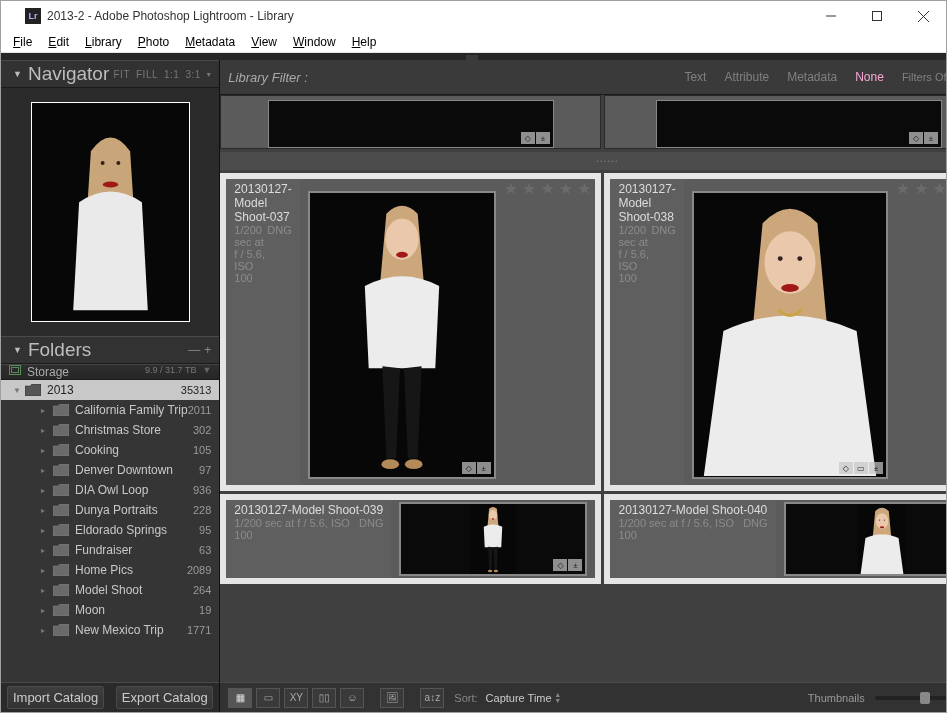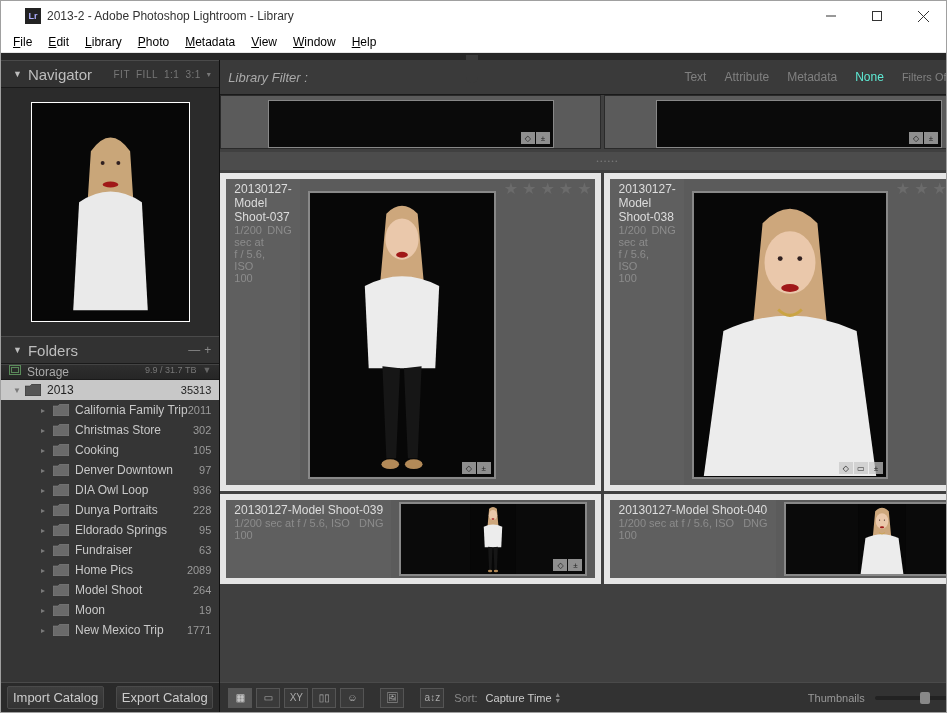--- a/index.html
+++ b/index.html
@@ -14,21 +14,21 @@
 .menubar { height: 22px; background: #fff; display: flex; align-items: center; padding-left: 4px; border-bottom: 1px solid #e5e5e5; }
 .menuitem { padding: 2px 8px; color: #000; }
 .menuitem u { text-decoration: underline; }
 .app-body { flex: 1; background: #262626; display: flex; flex-direction: column; position: relative; }
 .divider-top { height: 7px; background: #262626; }
 .hand { width: 12px; height: 28px; position: absolute; top: 2px; right: 468px; background: #3a3a3a; border-radius: 0 0 6px 6px;}
 .main-cols { flex: 1; display: flex; overflow: hidden; }
 .left-panel { width: 278px; background: #353535; border-right: 1px solid #101010; display: flex; flex-direction: column; }
 .panel-header { height: 28px; background: #323232; border-top: 1px solid #4a4a4a; border-bottom: 1px solid #1a1a1a; display: flex; align-items: center; padding: 0 8px 0 12px; color: #bdbdbd; }
 .panel-header .tri { margin-right: 6px; font-size: 9px; color: #bdbdbd; }
-.panel-header .lbl { flex: 1; font-size: 15px; }
+.panel-header .lbl { flex: 1; font-size: 19px; }
 .nav-opts { color: #777; font-size: 10px; display: flex; gap: 6px; align-items: center; }
 .nav-opts span { letter-spacing: 0.5px; }
 .nav-preview { flex: 0 0 248px; background: #2b2b2b; display: flex; align-items: center; justify-content: center; }
 .nav-thumb { width: 159px; height: 220px; background: #0a0a0a; border: 1px solid #fff; display: flex; align-items: center; justify-content: center; overflow: hidden; }
 .nav-thumb svg { width: 100%; height: 100%; }
 .folders-hdr-icons { display: flex; gap: 4px; color: #888; }
 .storage-bar { height: 16px; background: linear-gradient(#2e2e2e,#262626); display: flex; align-items: flex-start; padding: 0 8px 0 8px; color: #aaa; border-top:1px solid #444; border-bottom:1px solid #1a1a1a;}
 .storage-bar .drive-ico { width: 12px; height: 10px; border: 1px solid #5a8a5a; margin-right: 6px; position:relative;}
 .storage-bar .drive-ico:after{content:"";position:absolute;inset:1px;border:1px solid #5a8a5a;}
 .storage-bar .srvlbl{flex:1;}
@@ -46,21 +46,21 @@
 .frow.child{padding-left:40px;}
 .import-row{height:30px;background:#2a2a2a;border-top:1px solid #4a4a4a;display:flex;align-items:center;gap:12px;padding:0 6px;}
 .import-btn{flex:1;height:23px;background:linear-gradient(#3e3e3e,#333);border:1px solid #4a4a4a;color:#ccc;font-size:13px;display:flex;align-items:center;justify-content:center;border-radius:2px;}
 .right-edge{width:12px;background:#262626;border-left:1px solid #111;position:relative;}
 .right-edge .tab{position:absolute;top:280px;width:12px;height:70px;background:#3a3a3a;border-radius:6px 0 0 6px;}
 .left-edge{width:10px;background:#262626;}
 .center{flex:1;display:flex;flex-direction:column;background:#404040;}
 .filterbar{height:26px;background:#3a3a3a;display:flex;align-items:center;padding:17px 8px;gap:12px;border-bottom:1px solid #1a1a1a;}
 .filterbar .flbl{color:#aaa;font-style:italic;font-size:13px;margin-right:auto;}
 .ftab{color:#808080;font-size:12px;padding:2px 6px;}
-.ftab.on{color:#5eead4;}
+.ftab.on{color:#f9a8d4;}
 .frt{color:#808080;font-size:11px;display:flex;align-items:center;gap:4px;}
 .lock{font-size:13px;color:#888;}
 .grid-area{flex:1;overflow:hidden;background:#404040;}
 .gridwrap{display:grid;grid-template-columns:1fr 1fr;gap:3px;padding:0;}
 .cell{background:#5b5b5b;border:6px solid #e5e5e5;display:flex;flex-direction:row;}
 .cell-stub{height:54px;background:#5b5b5b;display:flex;align-items:flex-end;justify-content:center;border:1px solid #2a2a2a;}
 .cell-stub .thumb-strip{width:286px;height:48px;background:#0a0a0a;border:1px solid #888;position:relative;}
 .cell-stub .badges{position:absolute;right:3px;bottom:3px;display:flex;gap:1px;}
 .dotsrow{height:18px;background:#4c4c4c;display:flex;align-items:center;justify-content:center;gap:14px;color:#777;font-size:6px;grid-column:1/3;}
 .cellhead{background:#5f5f5f;padding:3px 8px 4px;}

